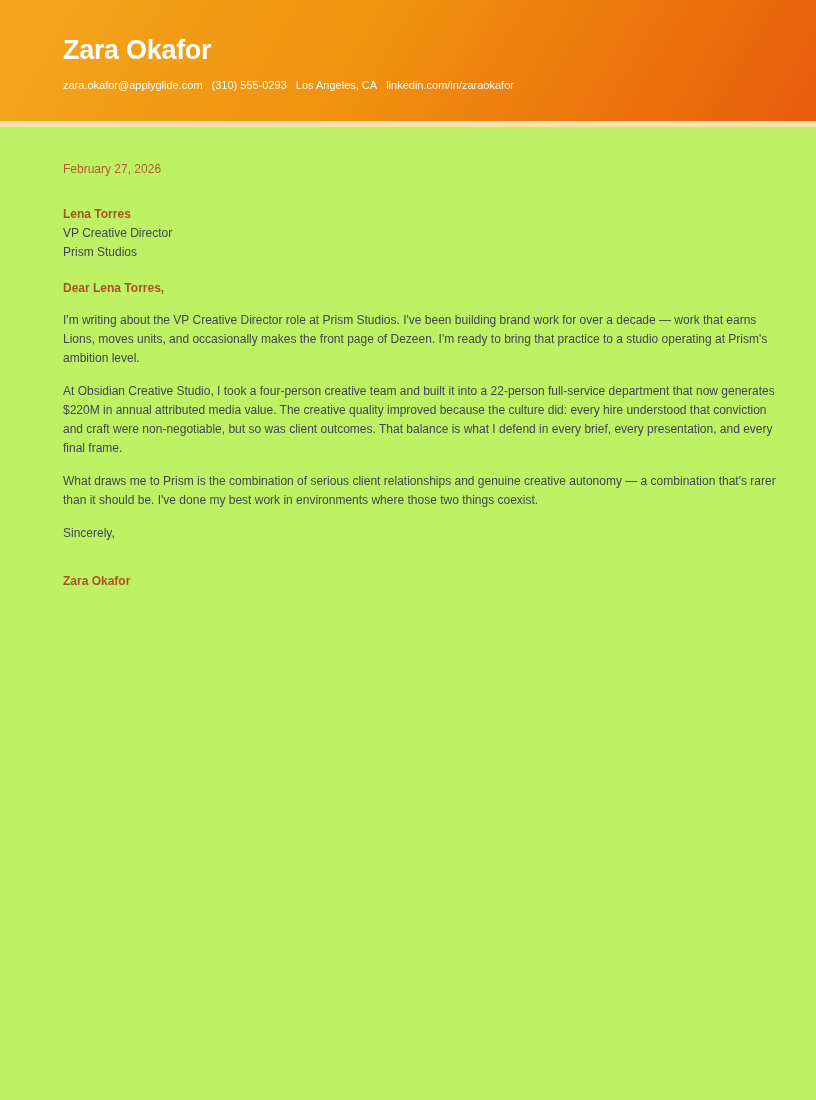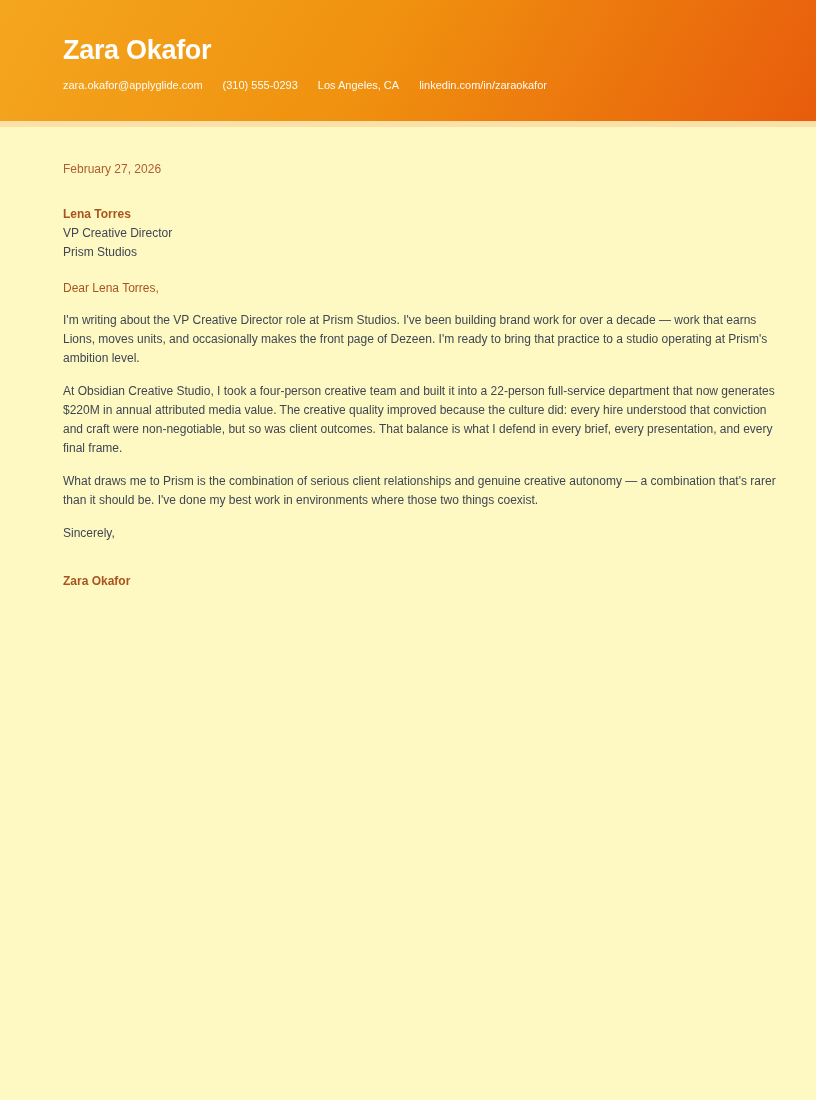--- a/index.html
+++ b/index.html
@@ -4,42 +4,42 @@
 <style>
   html, body {
     margin: 0;
     padding: 0;
     background: #ffffff;
     font-family: "Liberation Sans", sans-serif;
   }
   .page {
     width: 816px;
     height: 1100px;
-    background: #fef9c3;
+    background: #bef264;
     overflow: hidden;
     position: relative;
   }
   
   .header {
     height: 121px;
     box-sizing: border-box;
     background: linear-gradient(120deg, #f4a61e 0%, #f0920f 45%, #e85c0c 100%);
     padding: 37px 63px 0 63px;
   }
   .header .name {
     color: #ffffff;
     font-size: 27px;
     font-weight: 700;
     letter-spacing: -0.3px;
     line-height: 1;
   }
   .header .contact-row {
     margin-top: 15px;
     display: flex;
-    gap: 20px;
+    gap: 9px;
     font-size: 11px;
     color: rgba(255, 255, 255, 0.96);
     white-space: nowrap;
   }
   .accent-strip {
     height: 6px;
     background: #fbe0a8;
   }
   
   .letter {
@@ -55,21 +55,21 @@
   .recipient-name {
     color: #a9541f;
     font-weight: 700;
   }
   .recipient-line {
     color: #3f4652;
   }
   .salutation {
     margin: 17px 0 13px 0;
     color: #a9541f;
-    font-weight: 400;
+    font-weight: 700;
   }
   .letter p.body-paragraph {
     margin: 8px 0 14px 0;
   }
   .closing {
     color: #3f4652;
   }
   .signature {
     margin-top: 29px;
     color: #a9541f;

